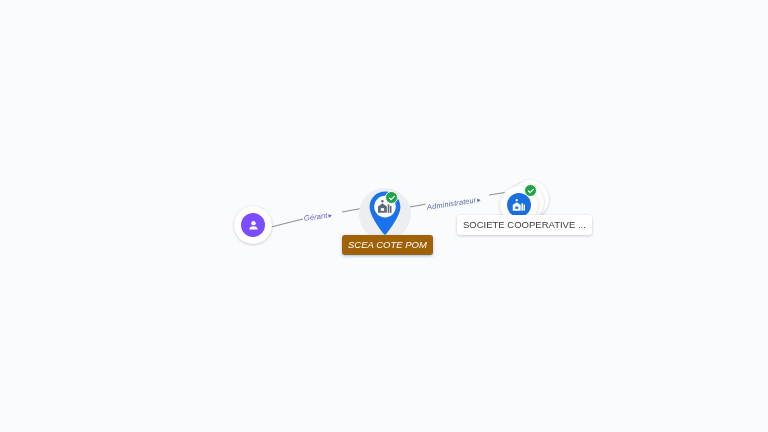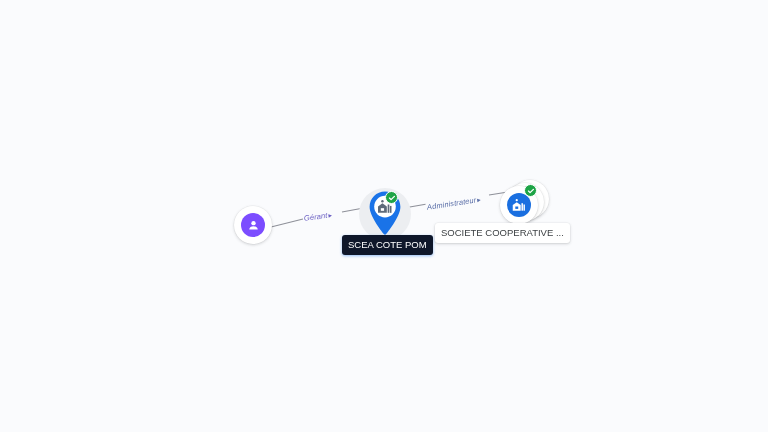--- a/index.html
+++ b/index.html
@@ -182,37 +182,37 @@
     white-space: nowrap;
     border-radius: 3px;
     padding: 3px 6px 4px 6px;
   }
   .node-label.plain {
     background: #ffffff;
     color: #3c4043;
     box-shadow: 0 1px 3px rgba(60,64,67,0.22), 0 0 0 0.5px rgba(60,64,67,0.05);
   }
   .node-label.selected {
-    background: #0f172a;
+    background: #a16207;
     color: #ffffff;
     box-shadow: 0 1px 3px rgba(26,115,232,0.45);
+    font-style: italic;
   }
   #label-person {
     left: 198px;
     top: 241px;
   }
   #label-company-pin {
     left: 342px;
     top: 235px;
     font-size: 9.5px;
   }
   #label-coop {
-    left: 435px;
+    left: 457px;
     top: 215px;
-    margin-top: 8px;
   }
 </style>
 </head>
 <body>
 
 <div id="graph-canvas">
 
   <svg id="edge-layer" viewBox="0 0 768 432" width="768" height="432">
 
     <path d="M 267 228 L 303 219" stroke="#8e9099" stroke-width="1.1" fill="none"></path>

